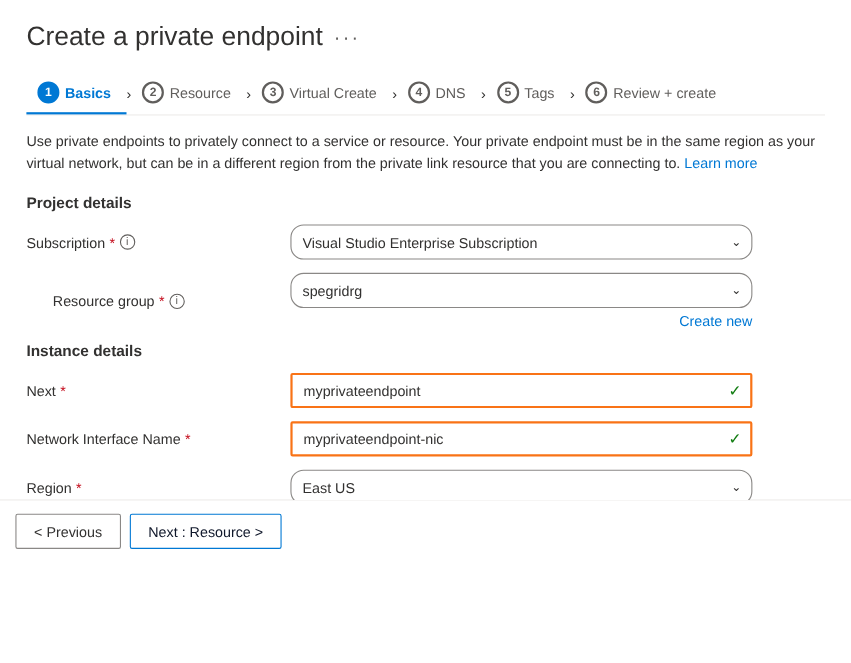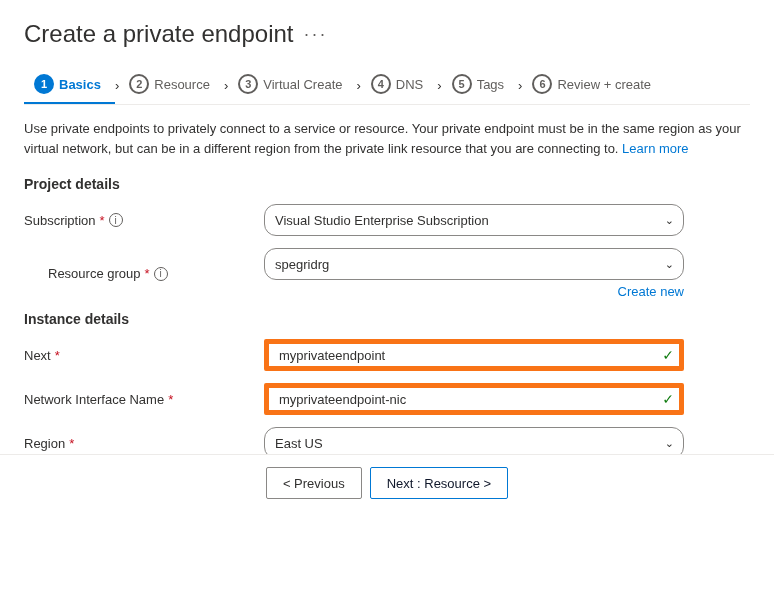--- a/index.html
+++ b/index.html
@@ -153,21 +153,21 @@
       right: 10px;
       top: 50%;
       transform: translateY(-50%);
       pointer-events: none;
       color: #323130;
       font-size: 11px;
     }
     .input-field {
       width: 100%;
       padding: 5px 32px 5px 10px;
-      border: 5px solid #f97316;
+      border: 2px solid #f97316;
       border-radius: 2px;
       background: #fff;
       font-size: 13px;
       color: #323130;
       height: 32px;
     }
     .input-wrapper {
       position: relative;
       width: 100%;
     }
@@ -193,21 +193,20 @@
       padding-left: 24px;
     }
     
     .footer {
       border-top: 1px solid #edebe9;
       padding: 12px 14px;
       display: flex;
       align-items: center;
       gap: 8px;
       background: #fff;
-      justify-content: center;
     }
     .btn {
       padding: 5px 16px;
       font-size: 13px;
       border-radius: 2px;
       cursor: pointer;
       font-family: inherit;
       height: 32px;
     }
     .btn-default {

